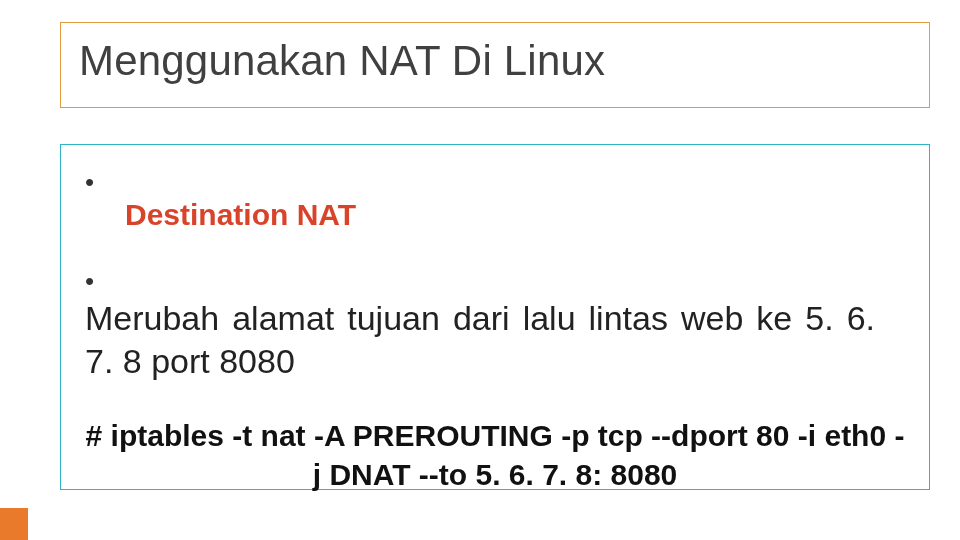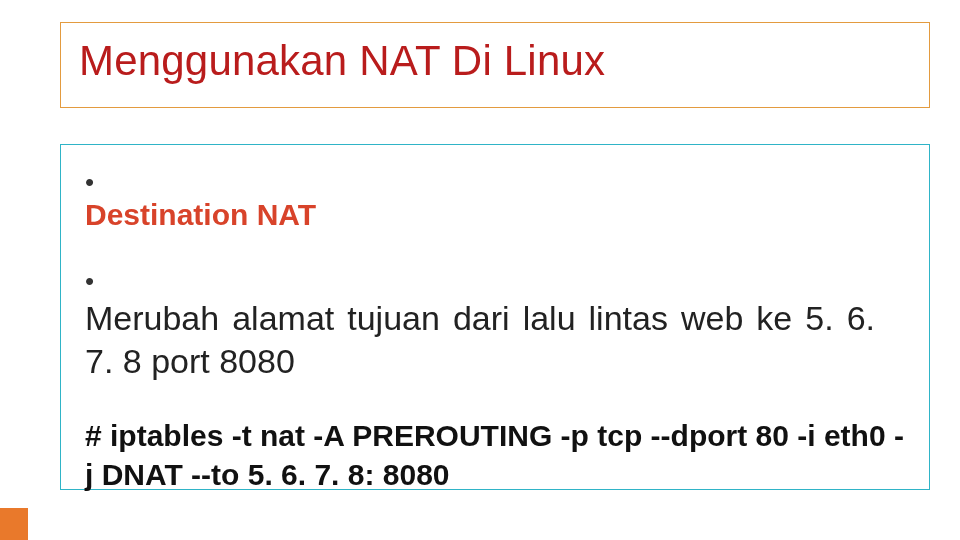--- a/index.html
+++ b/index.html
@@ -6,38 +6,38 @@
   html, body { width: 960px; height: 540px; font-family: "Segoe UI", Arial, sans-serif; background: #fff; position: relative; overflow: hidden; }
 
   .accent-bar { position: absolute; left: 0; bottom: 0; width: 28px; height: 32px; background: #e9792b; }
 
   .title-box {
     position: absolute;
     left: 60px; right: 30px; top: 22px;
     border: 1px solid #e39b3f;
     padding: 14px 18px 22px 18px;
   }
-  .title-text { font-size: 42px; color: #b91c1c; font-weight: 400; letter-spacing: 0.2px; }
+  .title-text { font-size: 42px; color: #404040; font-weight: 400; letter-spacing: 0.2px; }
 
   .content-box {
     position: absolute;
     left: 60px; right: 30px; top: 144px; bottom: 50px;
     border: 1px solid #2fb4c7;
     padding: 22px 24px 26px 24px;
   }
 
   .bullet-row { margin-bottom: 34px; }
   .bullet-row .bullet { display: inline-block; width: 26px; vertical-align: top; font-size: 26px; color: #333; }
   .bullet-row .bullet-text { display: inline-block; width: calc(100% - 30px); vertical-align: top; }
 
-  .dest { color: #d8432a; font-weight: 700; font-size: 30px; }
+  .dest { color: #d8432a; font-weight: 700; font-size: 30px; margin-left: 40px; }
 
   .desc { color: #222; font-size: 34px; line-height: 1.25; text-align: justify; }
 
-  .cmd { color: #111; font-weight: 700; font-size: 30px; line-height: 1.3; margin-top: 32px; }
+  .cmd { color: #111; font-weight: 700; font-size: 30px; line-height: 1.3; margin-top: 32px; text-align: center; }
 </style>
 </head>
 <body>
 
 <div class="accent-bar"></div>
 
 <div class="title-box">
   <div class="title-text">Menggunakan NAT Di Linux</div>
 </div>
 

